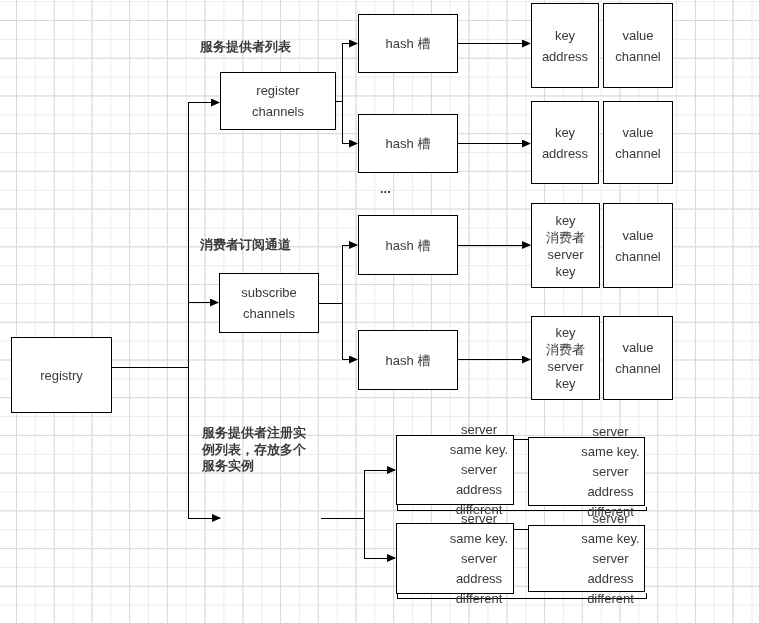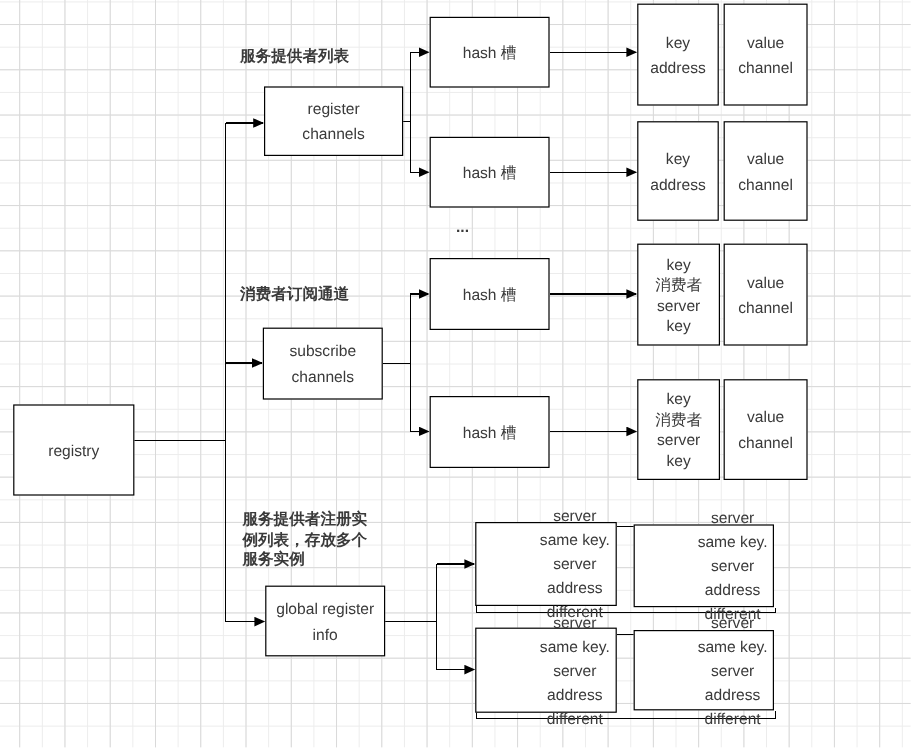--- a/index.html
+++ b/index.html
@@ -60,24 +60,20 @@
   <div class="node" style="left:11px;top:337px;width:101px;height:76px">
     <span>registry</span>
   </div>
   <div class="node" style="left:220px;top:72px;width:116px;height:58px">
     <span>register
 channels</span>
   </div>
   <div class="node" style="left:219px;top:273px;width:100px;height:60px">
     <span>subscribe
 channels</span>
-  </div>
-  <div class="node" style="left:221px;top:488px;width:100px;height:59px">
-    <span>global register
-info</span>
   </div>
 
   <div class="node" style="left:358px;top:14px;width:100px;height:59px">
     <span>hash 槽</span>
   </div>
   <div class="node" style="left:358px;top:114px;width:100px;height:59px">
     <span>hash 槽</span>
   </div>
   <div class="node" style="left:358px;top:215px;width:100px;height:60px">
     <span>hash 槽</span>

